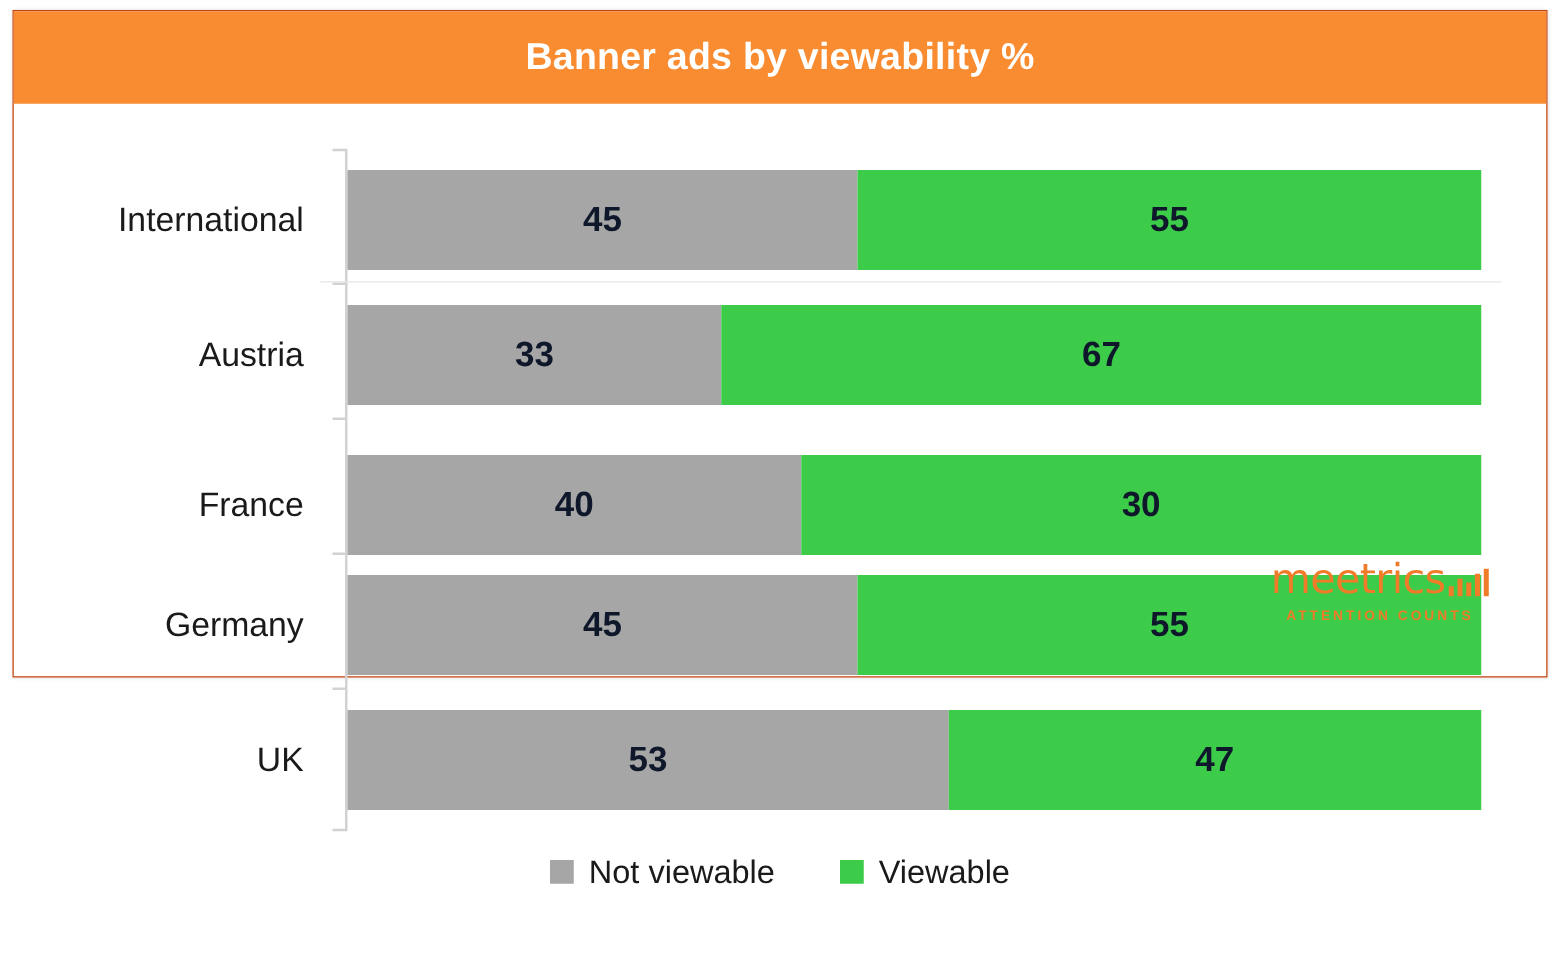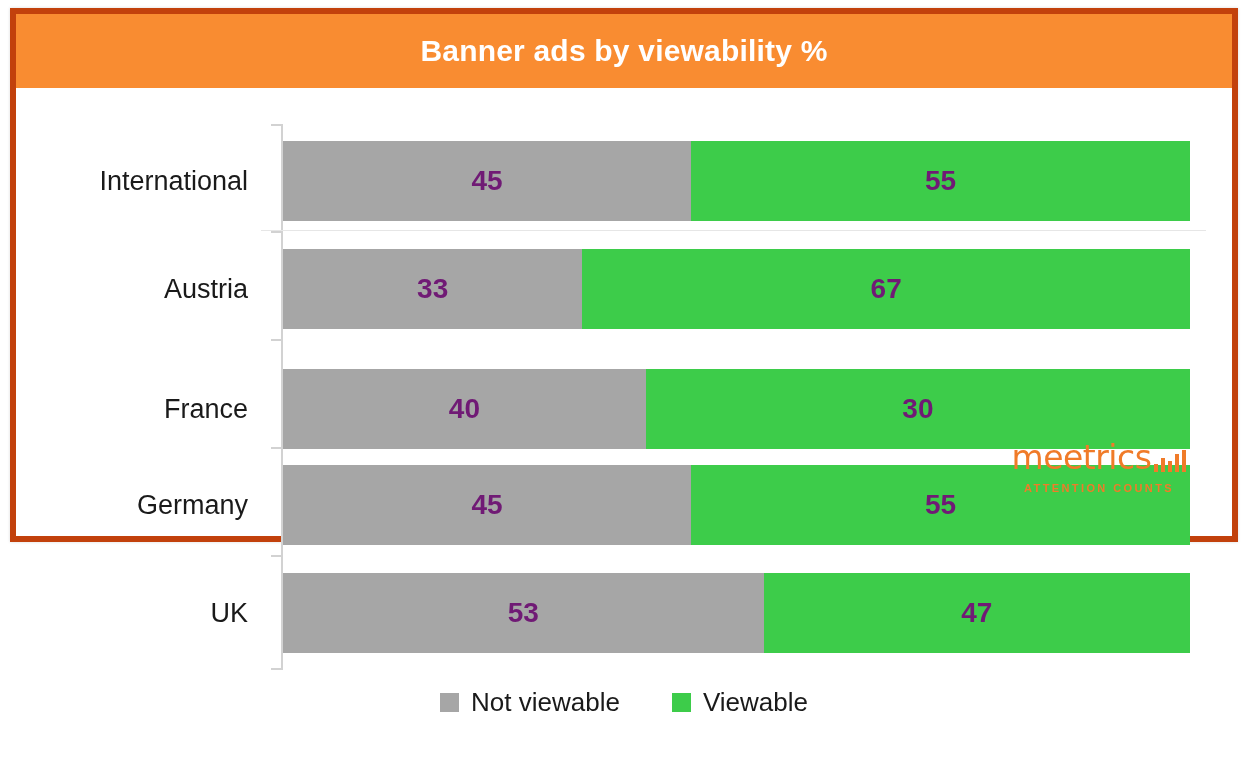--- a/index.html
+++ b/index.html
@@ -11,21 +11,21 @@
     width: 1248px; height: 774px;
     font-family: "Liberation Sans", sans-serif;
     overflow: hidden;
   }
 
   #card {
     position: absolute;
     left: 10px; top: 8px;
     width: 1228px; height: 534px;
     background: #ffffff;
-    border: 6px solid #c2410c;
+    border: 1px solid #c2410c;
     box-shadow: 0 0 3px rgba(0,0,0,0.14);
   }
 
   
   #title-bar {
     position: absolute;
     left: 0; top: 0;
     width: 100%; height: 74px;
     background: #F98C31;
     display: flex;
@@ -91,21 +91,21 @@
     left: 267px; top: 0;
     height: 80px;
     width: 907px;
     display: flex;
   }
   .seg {
     height: 100%;
     display: flex;
     align-items: center;
     justify-content: center;
-    color: #701a75;
+    color: #0f172a;
     font-size: 28px;
     font-weight: bold;
   }
   .seg-not { background: #A6A6A6; }
   .seg-view { background: #3DCC4A; }
 
   
   #legend {
     position: absolute;
     left: 0; top: 594px;

